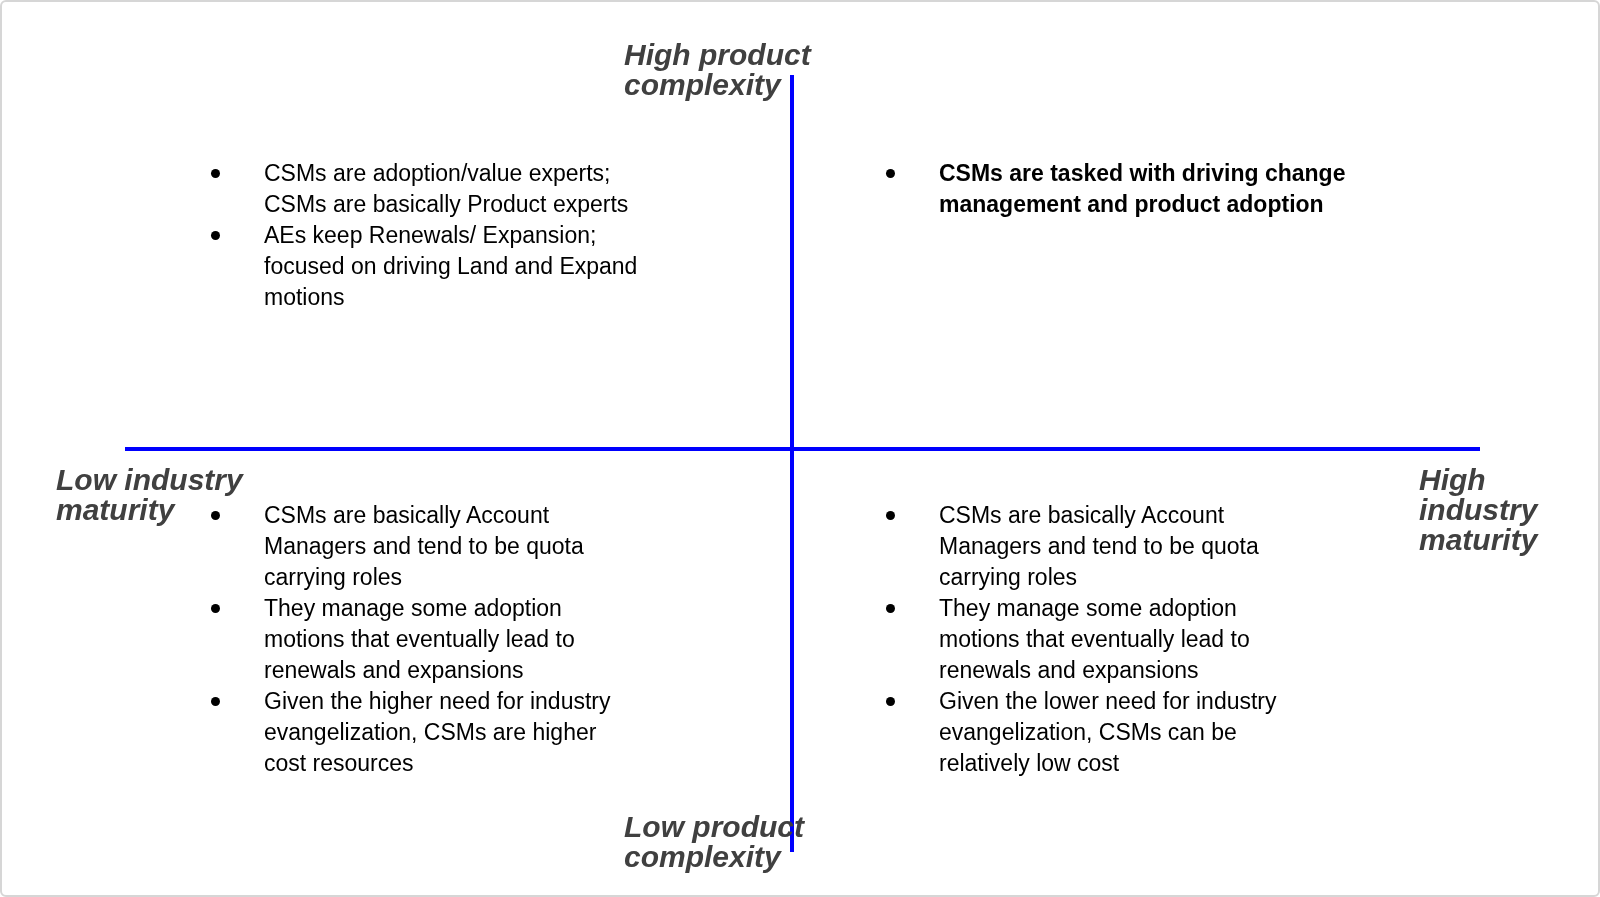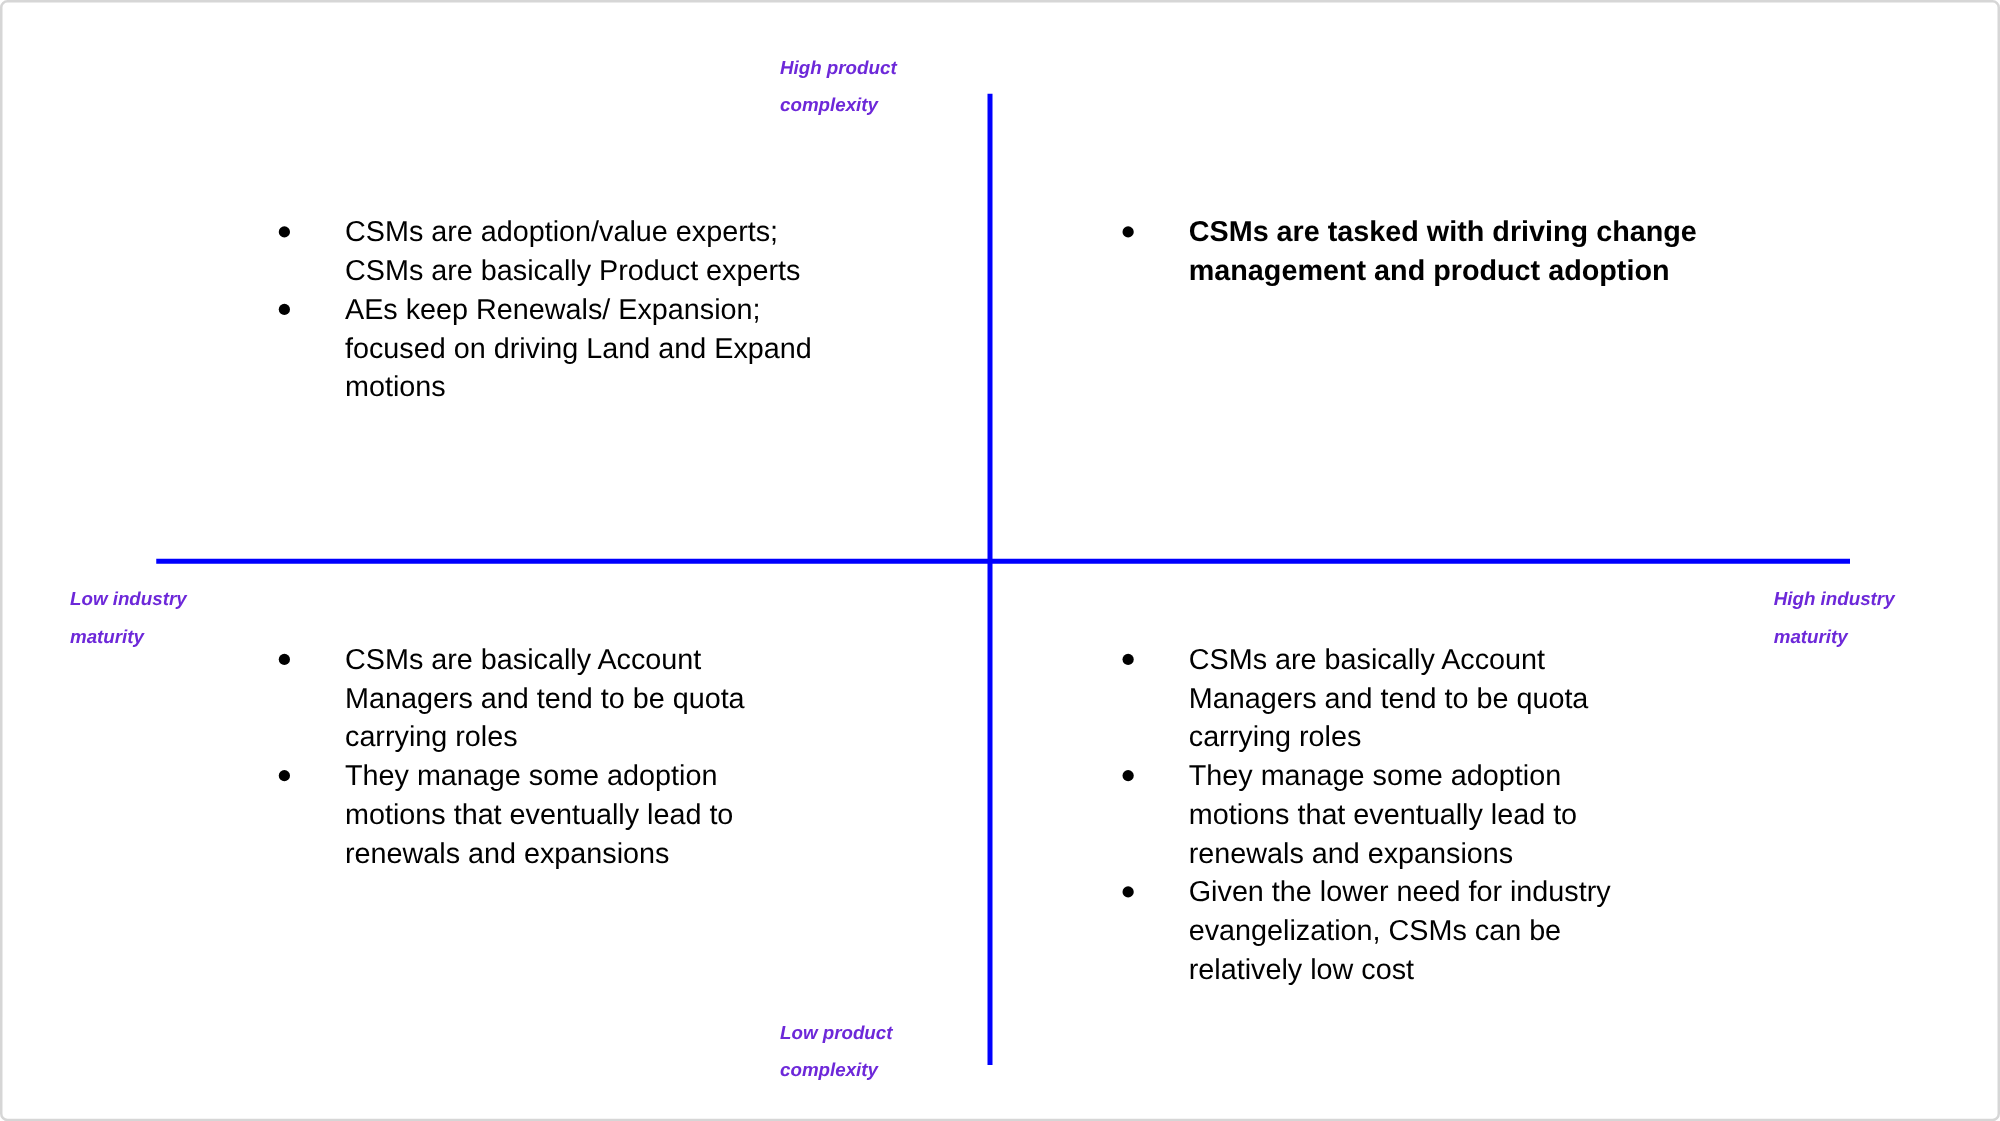--- a/index.html
+++ b/index.html
@@ -31,43 +31,43 @@
     position: absolute;
     left: 123px;
     top: 445px;
     width: 1355px;
     height: 4px;
     background: #0000fe;
   }
   
   .axis-label {
     position: absolute;
-    color: #6d28d9;
-    font-size: 15px;
+    color: #404040;
+    font-size: 30px;
     font-weight: bold;
     font-style: italic;
     line-height: 30px;
     white-space: pre-line;
   }
   .axis-top    { left: 622px; top: 38px;  }
   .axis-bottom { left: 622px; top: 810px; }
   .axis-left   { left: 54px;  top: 463px; }
   .axis-right  { left: 1396px; top: 463px; margin-left: 21px; }
   
   .quad {
     position: absolute;
     width: 510px;
   }
   .quad-tl { left: 200px; top: 156px; }
   .quad-tr { left: 875px; top: 156px; font-weight: bold; }
   .quad-bl { left: 200px; top: 498px; }
   .quad-br { left: 875px; top: 498px; }
   .quad ul {
     list-style: none;
-    margin: 12px;
+    margin: 0;
     padding: 0;
   }
   .quad li {
     position: relative;
     padding-left: 62px;
     font-size: 23px;
     line-height: 31px;
     color: #000000;
   }
   .bullet {
@@ -133,20 +133,26 @@
         <span class="txt">CSMs are basically Account
 Managers and tend to be quota
 carrying roles</span>
       </li>
       <li>
         <span class="bullet"></span>
         <span class="txt">They manage some adoption
 motions that eventually lead to
 renewals and expansions</span>
       </li>
+      <li>
+        <span class="bullet"></span>
+        <span class="txt">Given the higher need for industry
+evangelization, CSMs are higher
+cost resources</span>
+      </li>
     </ul>
   </div>
 
   <div class="quad quad-br">
     <ul>
       <li>
         <span class="bullet"></span>
         <span class="txt">CSMs are basically Account
 Managers and tend to be quota
 carrying roles</span>

